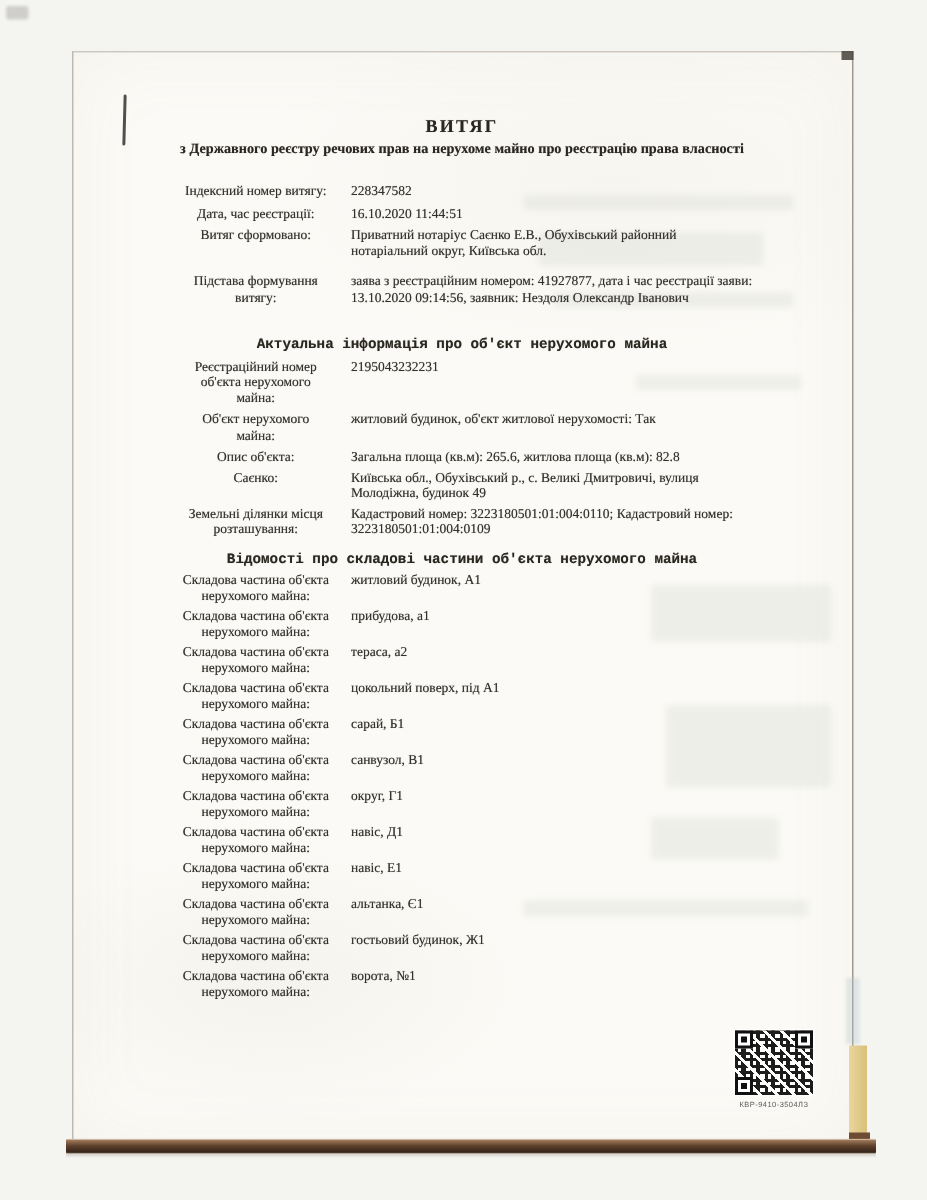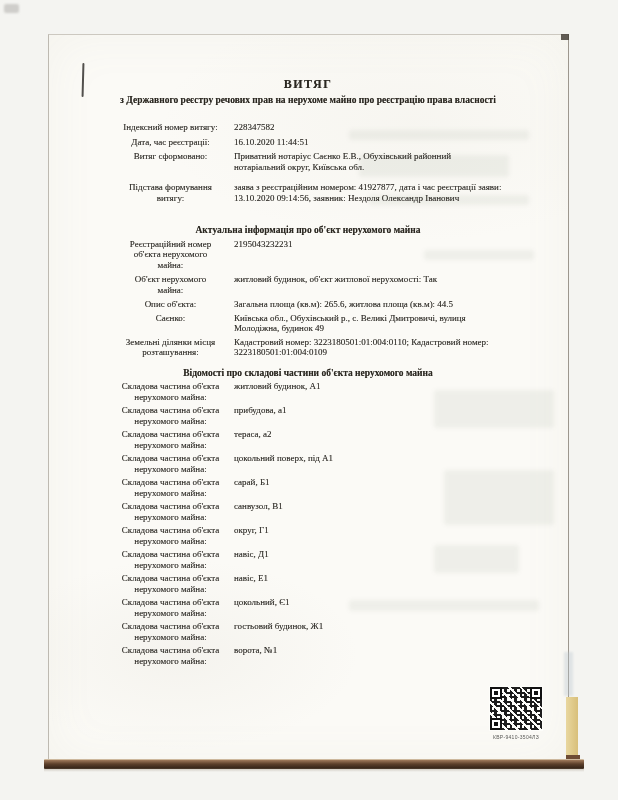--- a/index.html
+++ b/index.html
@@ -22,21 +22,21 @@
         border-top:1px solid #cdb89d;border-radius:1px;}
   .bottom-fade{position:absolute;left:44px;top:768px;width:540px;height:4px;background:linear-gradient(180deg,rgba(120,100,80,.35),transparent);}
   .yellow-tab{position:absolute;left:566px;top:697px;width:12px;height:62px;background:linear-gradient(90deg,#e9d79f,#d8bf7a);}
   .blue-smear{position:absolute;left:564px;top:652px;width:9px;height:44px;background:#b9c6cf;opacity:.35;filter:blur(1px);}
   .tab-nub{position:absolute;left:566px;top:755px;width:14px;height:9px;background:#6e4c34;}
   
   .content{position:absolute;left:58px;top:44px;width:402px;color:#33312c;
            font-size:9px;line-height:10.5px;text-shadow:0 0 .5px rgba(45,42,38,.5);}
   .doc-title{font-size:12px;font-weight:bold;letter-spacing:1.5px;text-align:center;color:#2a2720;margin-bottom:5px;}
   .doc-subtitle{font-size:9.5px;font-weight:bold;text-align:center;color:#2a2720;white-space:nowrap;margin-bottom:17px;}
-  .sec-heading{font-size:9.5px;font-weight:bold;text-align:center;color:#2a2720;margin-bottom:3px;}
+  .sec-heading{font-size:9.5px;font-weight:bold;text-align:center;color:#2a2720;margin-bottom:3px;font-family:Liberation Mono, monospace;}
   .mt-sec1{margin-top:22px;}
   .mt-sec2{margin-top:10px;}
   .row{display:flex;align-items:flex-start;margin-bottom:4px;}
   .row.tight{margin-bottom:3px;}
   .row.gap-above{margin-top:10px;}
   .lbl{flex:none;width:127px;white-space:pre-line;text-align:center;}
   .val{flex:none;width:300px;white-space:pre-line;}
   
   .ghost{position:absolute;background:#85917f;opacity:.10;filter:blur(2px);border-radius:2px;}
   
@@ -103,21 +103,21 @@
 майна:</span>
         <span class="val">2195043232231</span>
       </div>
       <div class="row">
         <span class="lbl">Об'єкт нерухомого
 майна:</span>
         <span class="val">житловий будинок, об'єкт житлової нерухомості: Так</span>
       </div>
       <div class="row tight">
         <span class="lbl">Опис об'єкта:</span>
-        <span class="val">Загальна площа (кв.м): 265.6, житлова площа (кв.м): 44.5</span>
+        <span class="val">Загальна площа (кв.м): 265.6, житлова площа (кв.м): 82.8</span>
       </div>
       <div class="row tight">
         <span class="lbl">Саєнко:</span>
         <span class="val">Київська обл., Обухівський р., с. Великі Дмитровичі, вулиця
 Молодіжна, будинок 49</span>
       </div>
       <div class="row">
         <span class="lbl">Земельні ділянки місця
 розташування:</span>
         <span class="val">Кадастровий номер: 3223180501:01:004:0110; Кадастровий номер:
@@ -167,21 +167,21 @@
         <span class="val">навіс, Д1</span>
       </div>
       <div class="row tight">
         <span class="lbl">Складова частина об'єкта
 нерухомого майна:</span>
         <span class="val">навіс, Е1</span>
       </div>
       <div class="row tight">
         <span class="lbl">Складова частина об'єкта
 нерухомого майна:</span>
-        <span class="val">цокольний, Є1</span>
+        <span class="val">альтанка, Є1</span>
       </div>
       <div class="row tight">
         <span class="lbl">Складова частина об'єкта
 нерухомого майна:</span>
         <span class="val">гостьовий будинок, Ж1</span>
       </div>
       <div class="row tight">
         <span class="lbl">Складова частина об'єкта
 нерухомого майна:</span>
         <span class="val">ворота, №1</span>

